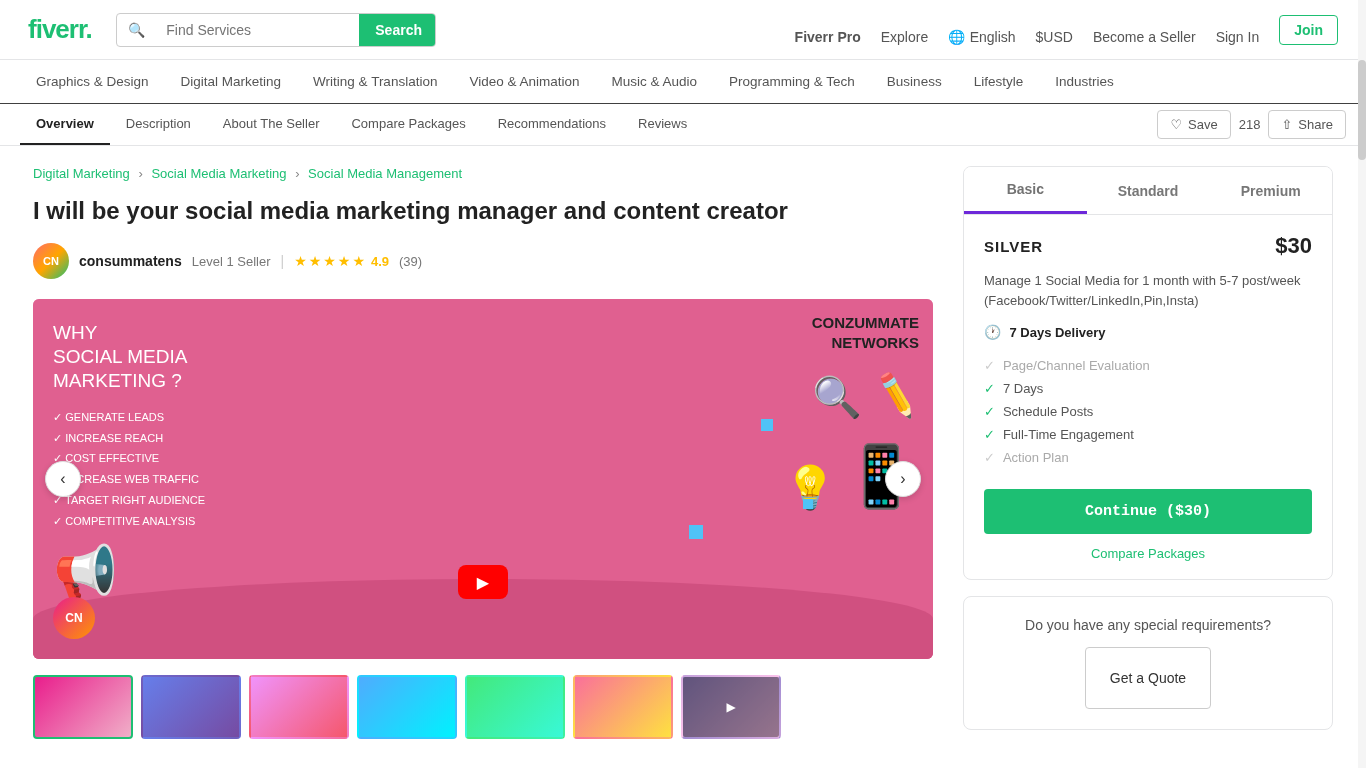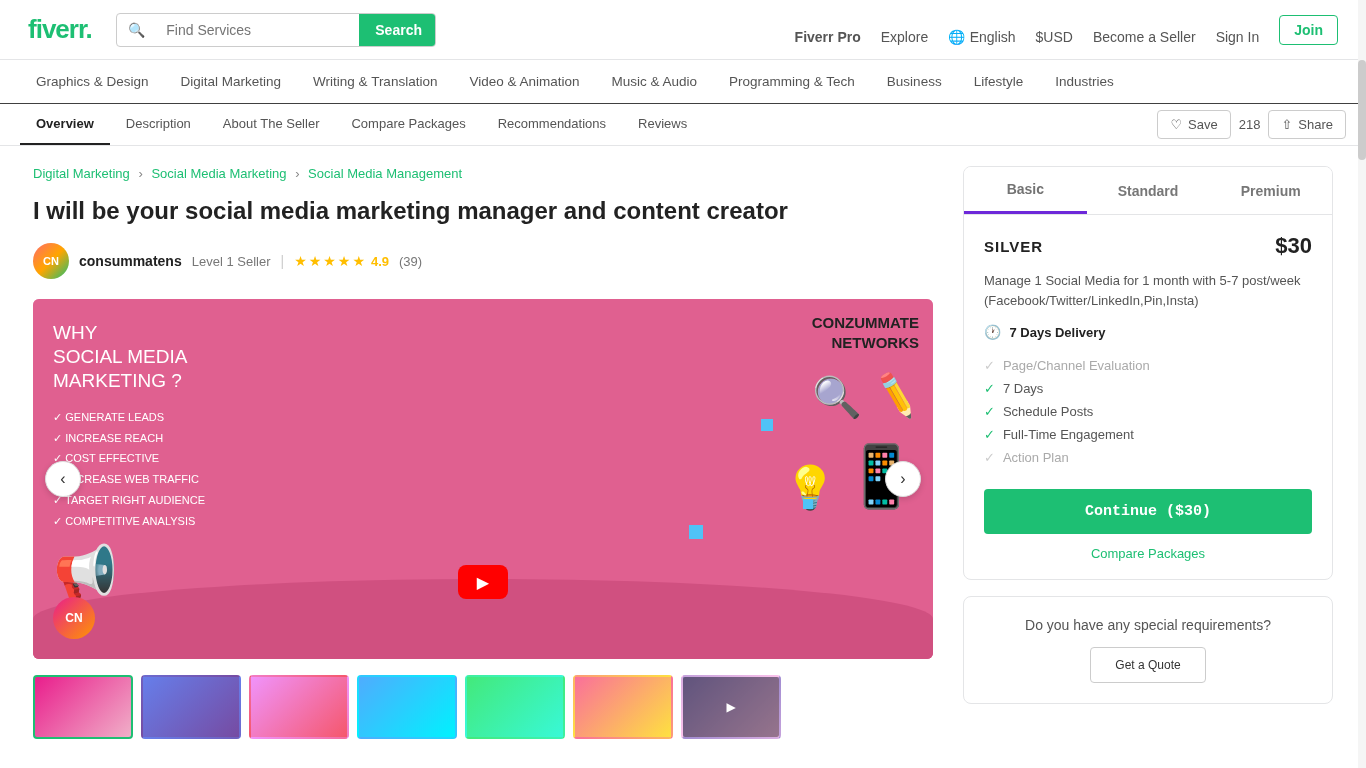--- a/index.html
+++ b/index.html
@@ -90,21 +90,21 @@
     .feature-list { list-style: none; margin-bottom: 20px; }
     .feature-list li { display: flex; align-items: center; gap: 8px; font-size: 13px; padding: 4px 0; color: #555; }
     .feature-list li .check { color: #1dbf73; }
     .feature-list li .cross { color: #ccc; }
     .continue-btn { width: 100%; background: #1dbf73; color: #fff; border: none; border-radius: 4px; padding: 14px; font-size: 15px; font-weight: 600; cursor: pointer; margin-bottom: 12px; font-family: Liberation Mono, monospace; }
     .compare-link { text-align: center; display: block; color: #1dbf73; font-size: 13px; text-decoration: none; cursor: pointer; }
 
     
     .quote-card { border: 1px solid #e4e5e7; border-radius: 8px; padding: 20px; margin-top: 16px; text-align: center; }
     .quote-question { font-size: 14px; color: #555; margin-bottom: 14px; }
-    .quote-btn { border: 1px solid #ccc; background: #fff; border-radius: 4px; padding: 10px 24px; font-size: 12px; color: #333; cursor: pointer; }
+    .quote-btn { border: 1px solid #ccc; background: #fff; border-radius: 4px; padding: 22px 24px; font-size: 14px; color: #333; cursor: pointer; }
     .scrollbar { position: absolute; right: 0; top: 0; width: 8px; height: 768px; background: #f5f5f5; }
     .scrollbar-thumb { width: 8px; height: 100px; background: #ccc; border-radius: 4px; margin-top: 60px; }
 
     .search-icon-wrap { color: #999; padding: 8px 8px 8px 12px; }
   </style>
 </head>
 <body>
 
 <div class="header">
   <div class="logo">

